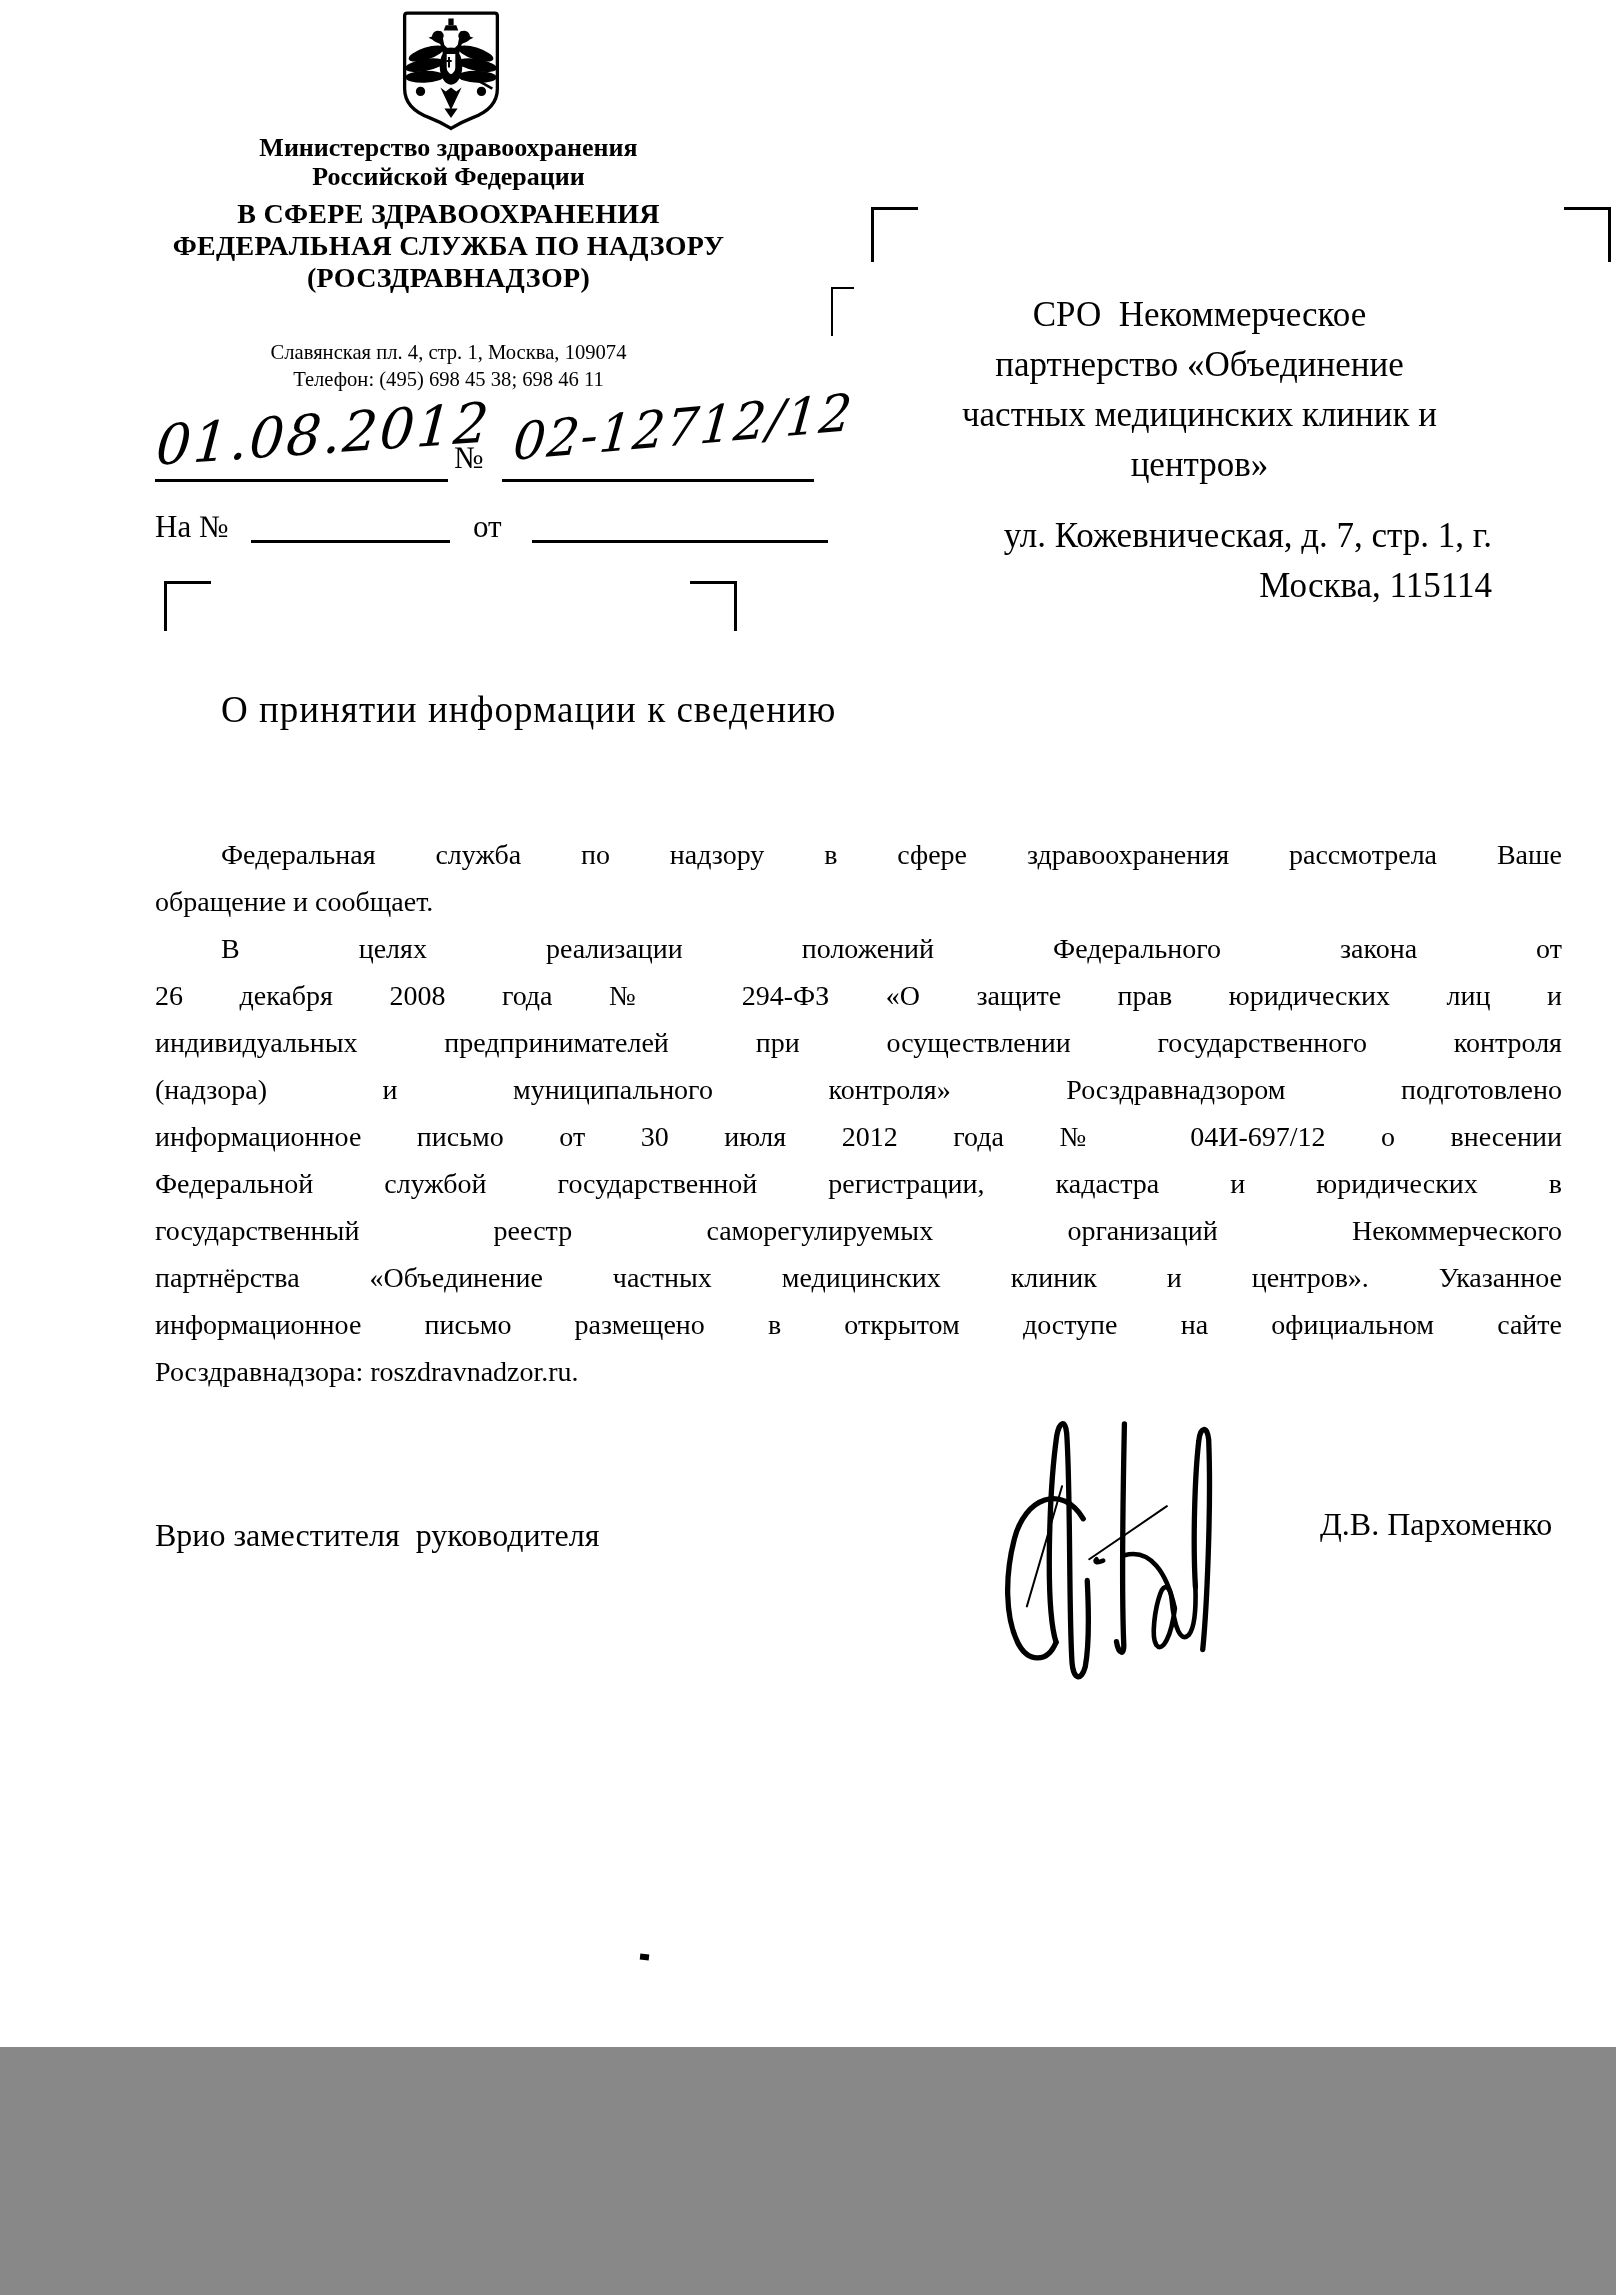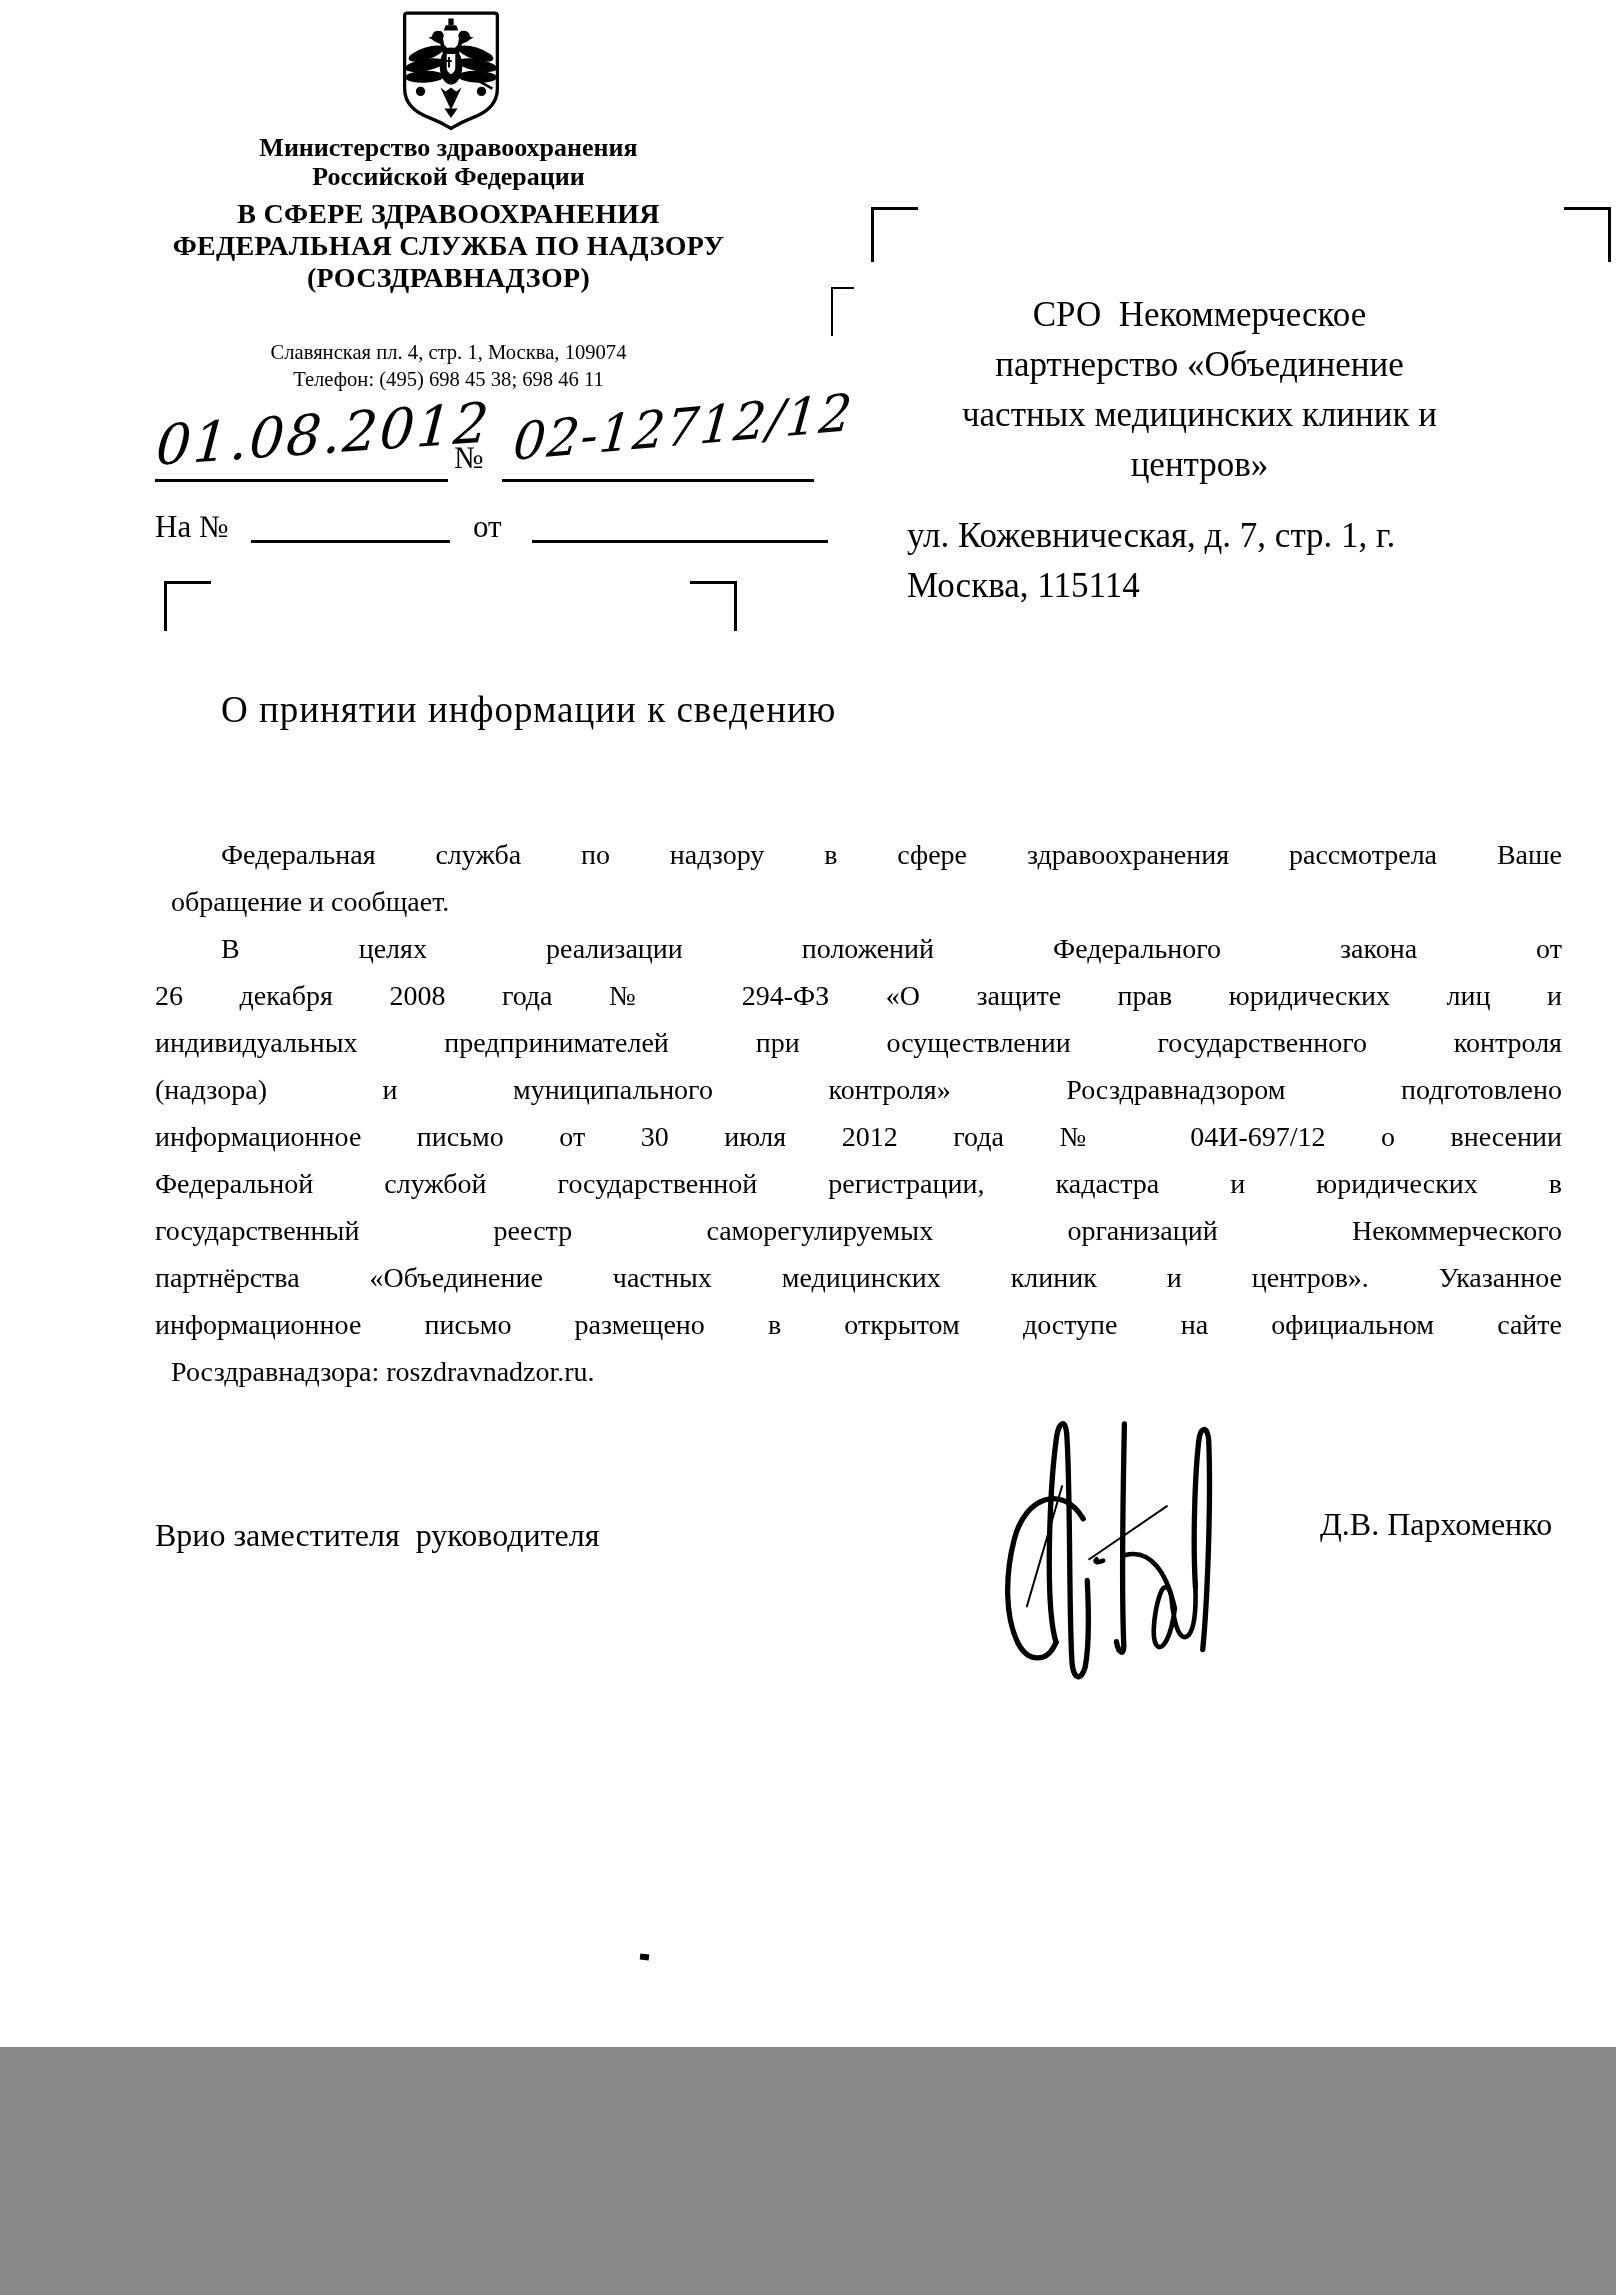--- a/index.html
+++ b/index.html
@@ -40,29 +40,29 @@
   .m-tr{border-top-width:3.3px;border-right-width:3.3px;}
   .mark-a{left:871px;top:207px;width:44px;height:52px;}
   .mark-b{left:1564px;top:207px;width:44px;height:52px;}
   .mark-c{left:831px;top:287px;width:21px;height:47px;border-top-width:2.7px;border-left-width:2.7px;}
   .mark-d{left:164px;top:581px;width:44px;height:47px;}
   .mark-e{left:690px;top:581px;width:44px;height:47px;}
   
   .recipient{left:907px;top:290px;width:585px;text-align:center;
     font-size:35px;line-height:50px;}
   .recipient .ln{white-space:pre;}
-  .rec-addr{left:907px;top:511px;width:585px;text-align:left;
+  .rec-addr{left:907px;top:511px;width:585px;text-align:right;
     font-size:35px;line-height:50px;}
   
   .subject{left:221px;top:688px;font-size:37px;letter-spacing:1px;}
   
   .body-block{left:155px;top:831px;width:1407px;font-size:28px;line-height:47px;}
   .body-block .line{white-space:normal;}
   .body-block .j{text-align:justify;text-align-last:justify;}
-  .body-block .l{text-align:left;margin-left:16px;}
+  .body-block .l{text-align:left;}
   .body-block .ind{padding-left:66px;}
   
   .sig-title{left:155px;top:1517px;font-size:32px;white-space:pre;}
   .sig-name{left:1320px;top:1506px;font-size:32px;white-space:pre;}
   .sig-svg{left:997px;top:1409px;width:219px;height:276px;}
   .artifact{left:640px;top:1954px;width:9.3px;height:6px;background:#000;transform:rotate(6deg);}
   
   .footer{left:82px;top:2040px;font-size:22px;line-height:31px;}
 </style>
 </head>

